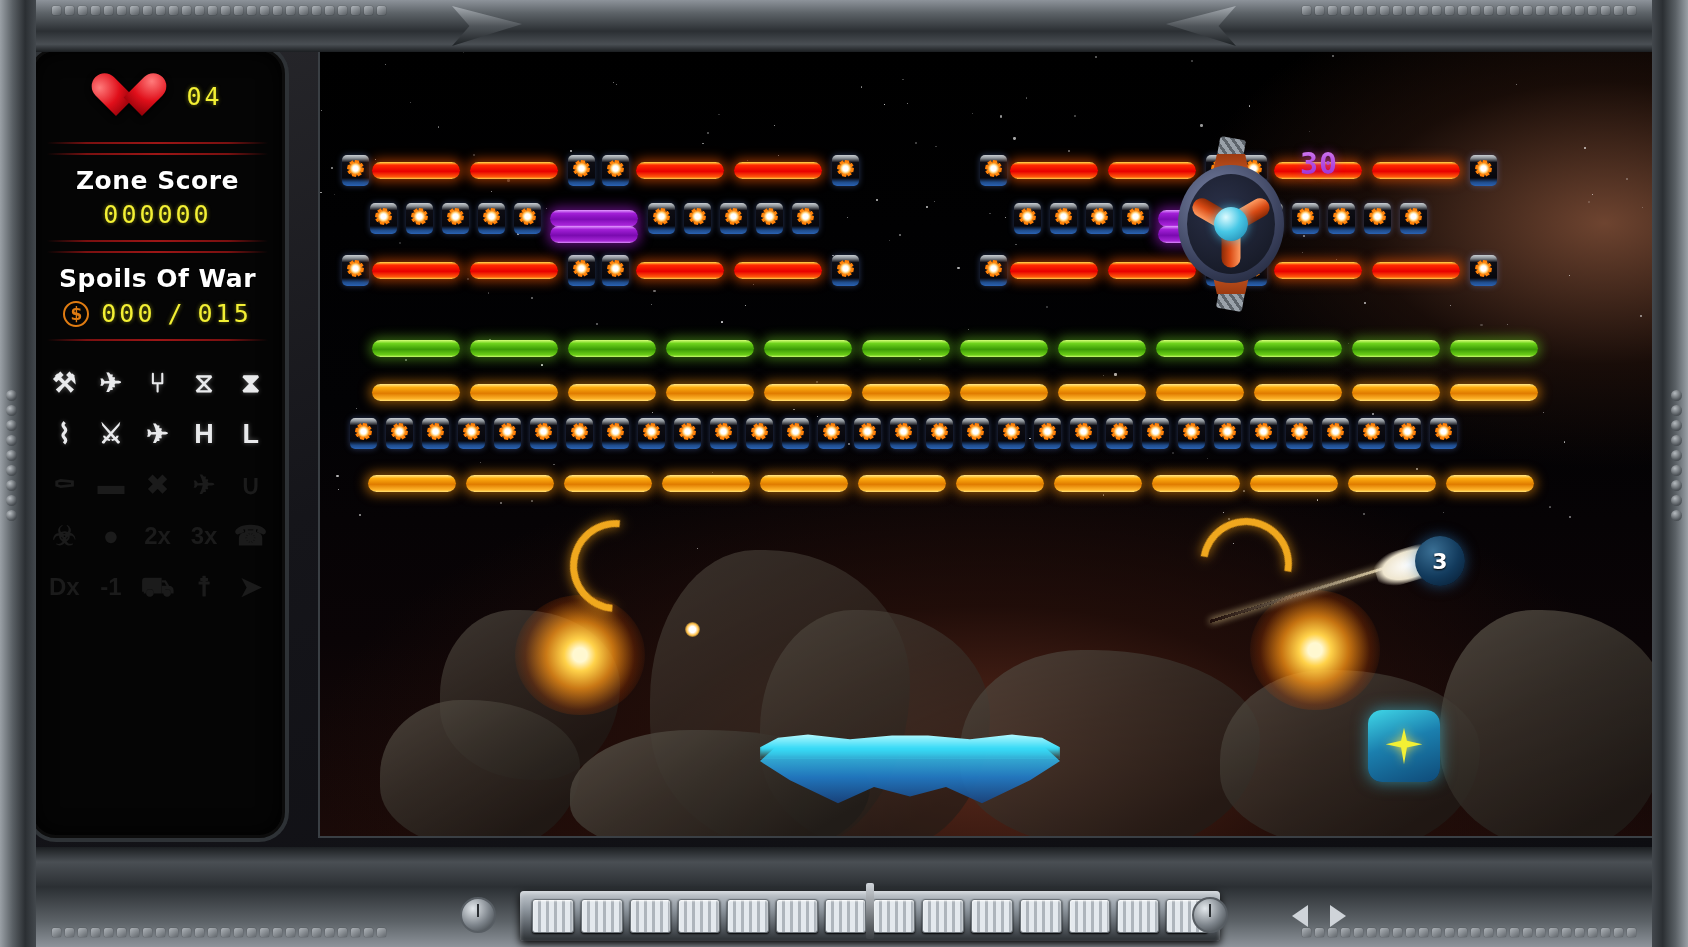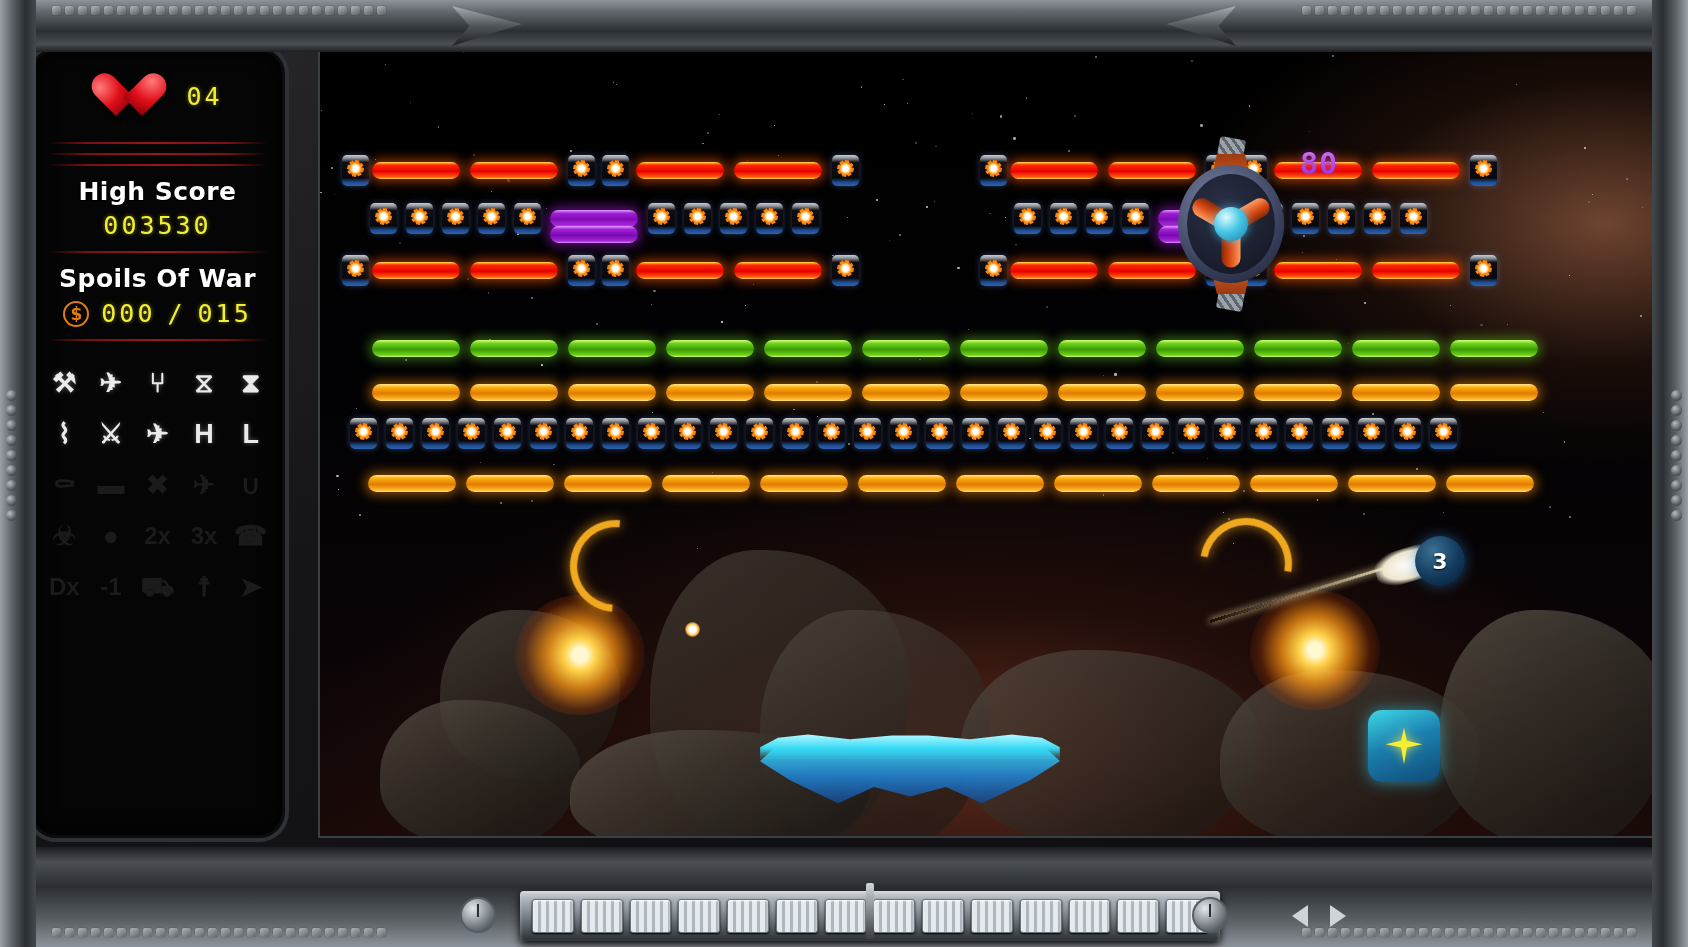--- a/index.html
+++ b/index.html
@@ -529,21 +529,21 @@
       <div class="thruster thr-top"></div>
       <div class="thruster thr-bot"></div>
       <div class="nozzle nz-top"></div>
       <div class="nozzle nz-bot"></div>
       <div class="spin-ring"></div>
       <div class="blade" style="transform:rotate(-30deg);"></div>
       <div class="blade" style="transform:rotate(90deg);"></div>
       <div class="blade" style="transform:rotate(210deg);"></div>
       <div class="hub"></div>
     </div>
-    <div id="spin-count">80</div>
+    <div id="spin-count">30</div>
 
     <div id="dart-trail"></div>
     <div id="dart">
         <div class="fin"></div>
       </div>
     <div id="numball">
       <span>3</span>
     </div>
 
     <div id="capsule">
@@ -561,26 +561,26 @@
   <div id="hud">
 
     <div class="lives-row">
       <div class="heart"></div>
       <div class="hud-value" style="margin:0">04</div>
     </div>
 
     <div class="hud-sep"></div>
 
     <div class="hud-sep"></div>
+    <div class="hud-block">
+      <div class="hud-label">Zone Score</div>
+      <div class="hud-value">000000</div>
+    </div>
 
     <div class="hud-sep"></div>
-    <div class="hud-block">
-      <div class="hud-label">High Score</div>
-      <div class="hud-value">003530</div>
-    </div>
 
     <div class="hud-sep"></div>
     <div class="hud-block">
       <div class="hud-label">Spoils Of War</div>
       <div class="coin-row">
         <div class="coin">$</div>
         <div class="hud-value" style="margin:0">000</div>
         <div class="hud-value" style="margin:0">/</div>
         <div class="hud-value" style="margin:0">015</div>
       </div>

